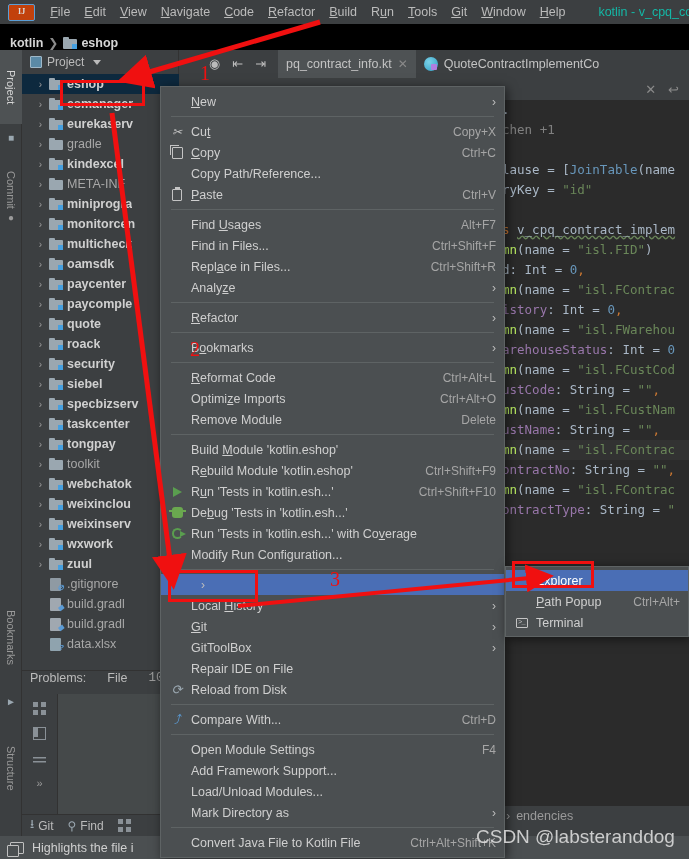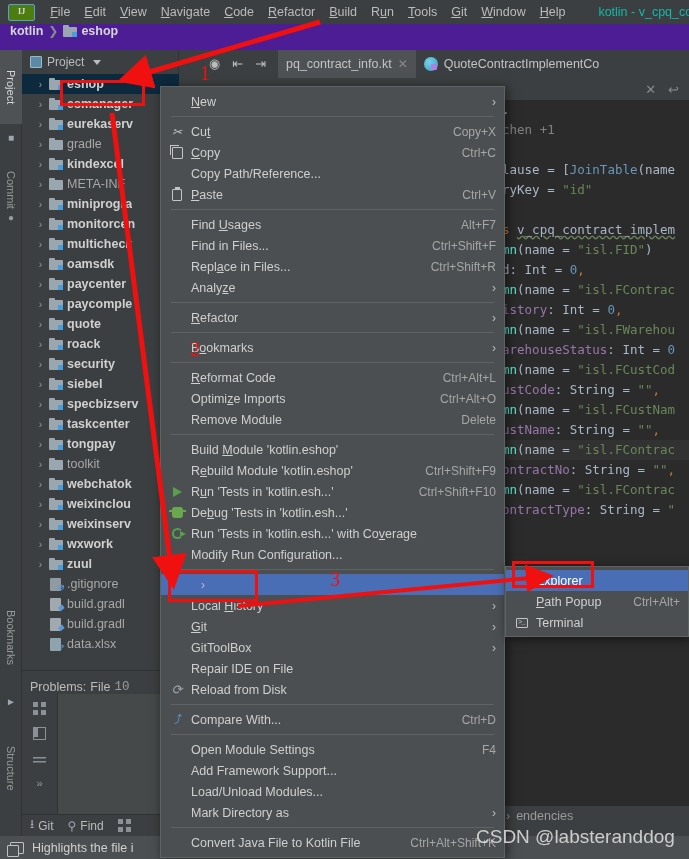--- a/index.html
+++ b/index.html
@@ -17,36 +17,36 @@
   .menubar{
     position:absolute; left:0; top:0; width:689px; height:24px;
     background:#3c3f41; display:flex; align-items:center;
   }
   .ij-logo{
     width:30px; height:17px; margin-left:8px; margin-right:8px;
     border:1.6px solid #5a9ed6; border-radius:2px;
     display:flex; align-items:center; justify-content:center;
     color:#dcdcdc; font-size:8px; font-weight:bold; line-height:1;
     font-family:"Liberation Serif", serif;
-    background:#4d7c0f;
+    background:#c2410c;
   }
   .mb-item{
     padding:0 7px; height:24px; line-height:24px;
     color:#bbbbbb; font-size:12.5px; white-space:nowrap; cursor:default;
   }
   .mb-item u { text-decoration:underline; }
   .win-title{
     margin-left:26px; color:#14b8a6; font-size:12.5px; white-space:nowrap;
     overflow:hidden;
   }
 
   
   .breadcrumb{
     position:absolute; left:0; top:24px; width:689px; height:26px;
-    background:#4c1d95; display:flex; align-items:flex-start; padding-left:10px;
+    background:#000000; display:flex; align-items:flex-end; padding-left:10px;
   }
   .bc-text{ color:#d6d6d6; font-size:12.5px; font-weight:bold; }
   .bc-sep{ color:#8a8a8a; margin:0 5px; font-size:12px; }
   .bc-mod{ display:flex; align-items:center; gap:4px; }
 
   
   .toolstrip{
     position:absolute; left:0; top:50px; width:22px; height:809px;
     background:#3c3f41; border-right:1px solid #323232;
   }
@@ -110,21 +110,21 @@
   .ficon-file .mk{
     position:absolute; right:-1px; bottom:-1px; font-size:8px; color:#5b9bd5; font-weight:bold; line-height:1;
   }
   .ficon-file.gradle .pg{ background:#a0a8b0; }
   .ficon-file.xlsx .pg{ background:#8fa3ae; }
 
   
   .problems-bar{
     position:absolute; left:22px; top:670px; width:157px; height:24px;
     background:#3c3f41; border-top:1px solid #323232;
-    display:flex; align-items:flex-end; gap:4px; padding-left:8px;
+    display:flex; align-items:flex-start; gap:21px; padding-left:8px;
     color:#bbbbbb; font-size:12.5px;
   }
   .problems-bar .cnt{ color:#9a9a9a;font-family:Liberation Mono, monospace; }
   .structure-strip{
     position:absolute; left:22px; top:694px; width:36px; height:120px;
     background:#3c3f41; border-right:1px solid #323232;
     display:flex; flex-direction:column; align-items:center; padding-top:8px; gap:12px;
   }
   .si{ width:13px;height:13px; opacity:.75; }
   .si.sq4{
@@ -200,21 +200,21 @@
   .code-lines{ position:absolute; left:0; top:22px; width:189px; padding-left:2px; }
   .cl{
     height:20px; line-height:20px; white-space:nowrap;
     font-family:"DejaVu Sans Mono", monospace; font-size:12.5px; color:#a9b7c6;
     overflow:hidden;
   }
   .cl.hl{ background:#323232; }
   .k-kw{ color:#cc7832; }
   .k-str{ color:#6a8759; }
   .k-num{ color:#6897bb; }
-  .k-ann{ color:#5eead4; }
+  .k-ann{ color:#bef264; }
   .k-fld{ color:#9876aa; }
   .k-typ{ color:#a9b7c6; }
   .k-cls{ color:#a9b7c6; text-decoration:underline; text-decoration-style:wavy; text-decoration-color:#6a8759; }
   .k-cmt{ color:#808080; }
   .k-br{ color:#a9b7c6; }
   .k-cm{ color:#cc7832; }
   .k-id{ color:#a9b7c6; }
   .deps-row{
     position:absolute; left:500px; top:806px; width:189px; height:20px;
     color:#9a9a9a; font-size:12.5px; display:flex; align-items:center; gap:6px;

